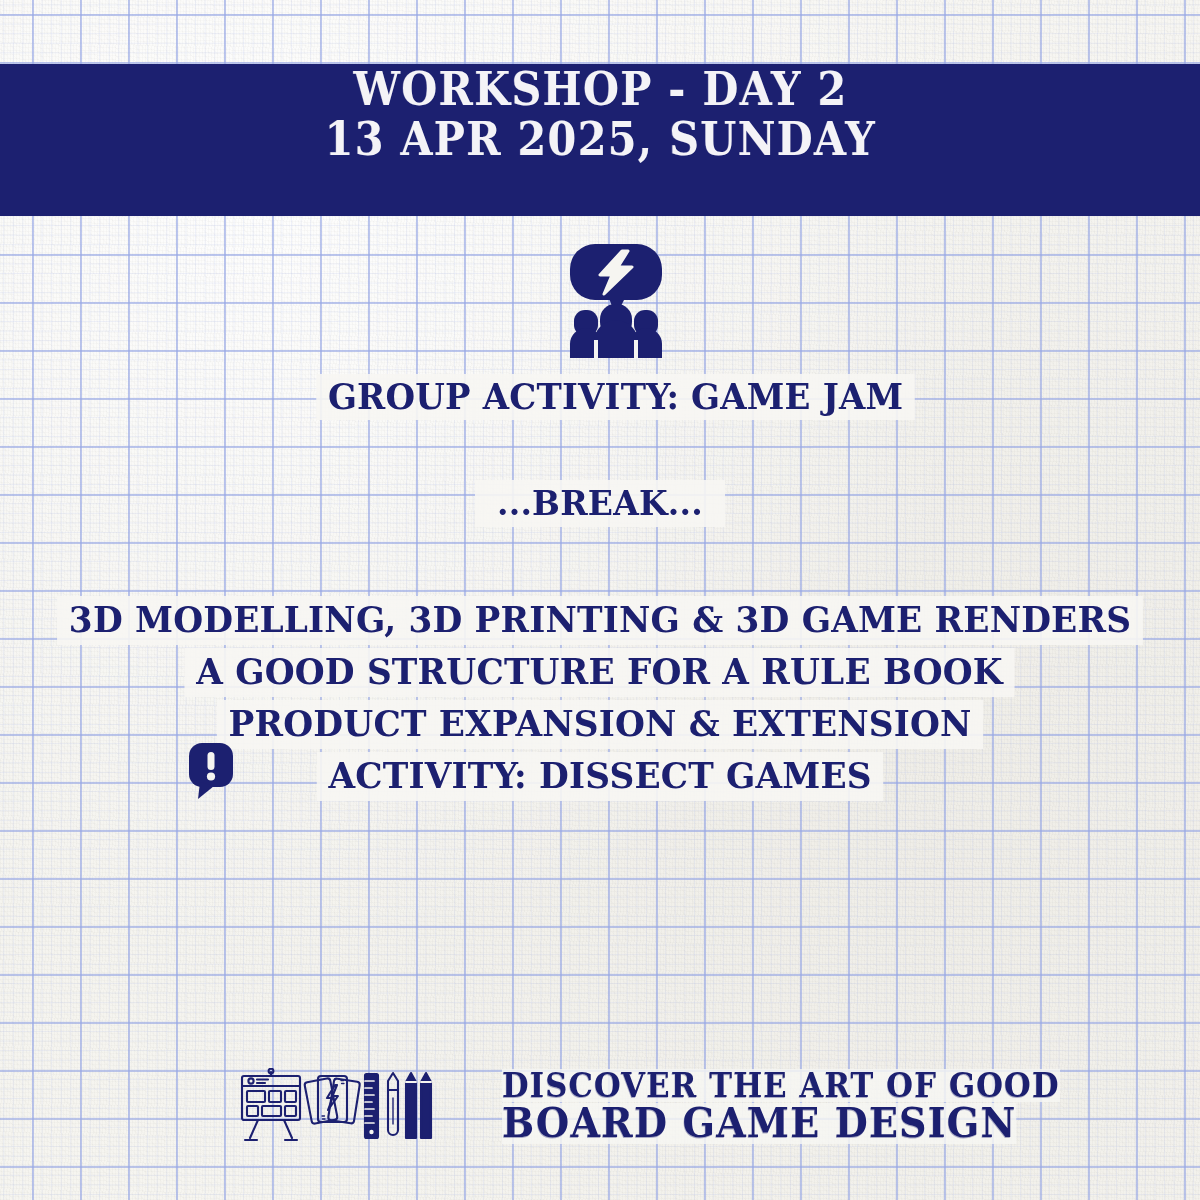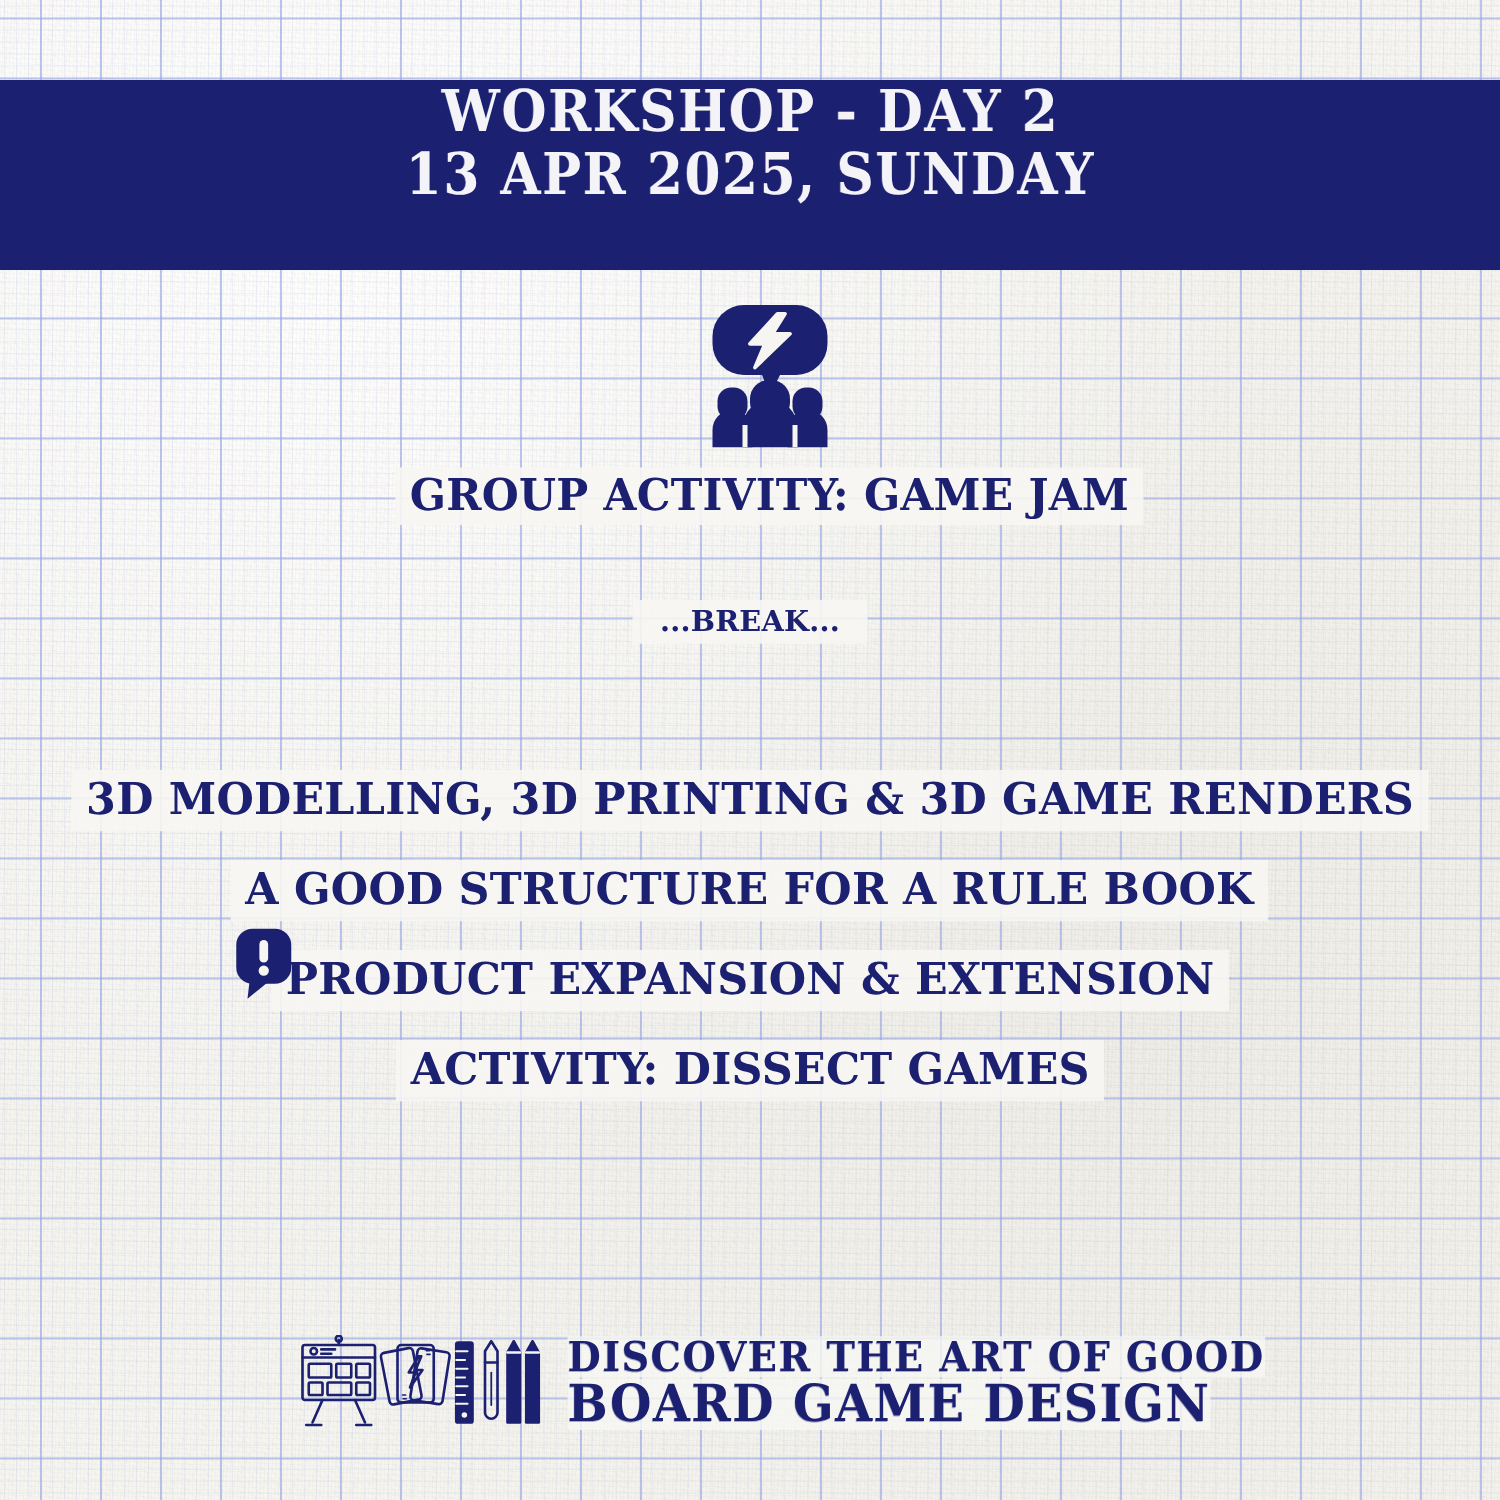--- a/index.html
+++ b/index.html
@@ -122,33 +122,33 @@
     font-size: 35px;
     transform: scaleX(0.97);
   }
   #break-row {
     position: absolute;
     left: 0;
     top: 480px;
     width: 1200px;
     text-align: center;
   }
-  #break-text { font-size: 23px; padding: 4px 22px; }
+  #break-text { font-size: 33px; padding: 4px 22px; }
 
   
   #topic-list {
     position: absolute;
     left: 0;
     top: 596px;
     width: 1200px;
     display: flex;
     flex-direction: column;
     align-items: center;
   }
-  .topic-row { text-align: center; margin-bottom: 3px; margin-top: 20px; }
+  .topic-row { text-align: center; margin-bottom: 3px; }
   .topic-chip {
     font-size: 35px;
     padding: 3px 12px 5px 12px;
     transform: scaleX(0.98);
   }
   #exclaim-icon-wrap {
     position: absolute;
     left: 188px;
     top: 742px;
     width: 46px;
@@ -172,20 +172,21 @@
     display: flex;
     align-items: center;
     gap: 16px;
   }
   #footer-icons { width: 200px; height: 76px; display: block; }
   #footer-wordmark {
     display: flex;
     flex-direction: column;
     align-items: flex-start;
     line-height: 1.0;
+    margin-left: 48px;
   }
   .wordmark-line {
     color: #1c2070;
     font-family: "DejaVu Serif", serif;
     font-weight: bold;
     text-transform: uppercase;
     white-space: nowrap;
     letter-spacing: 1.2px;
     transform: scaleX(0.93);
     transform-origin: left center;

